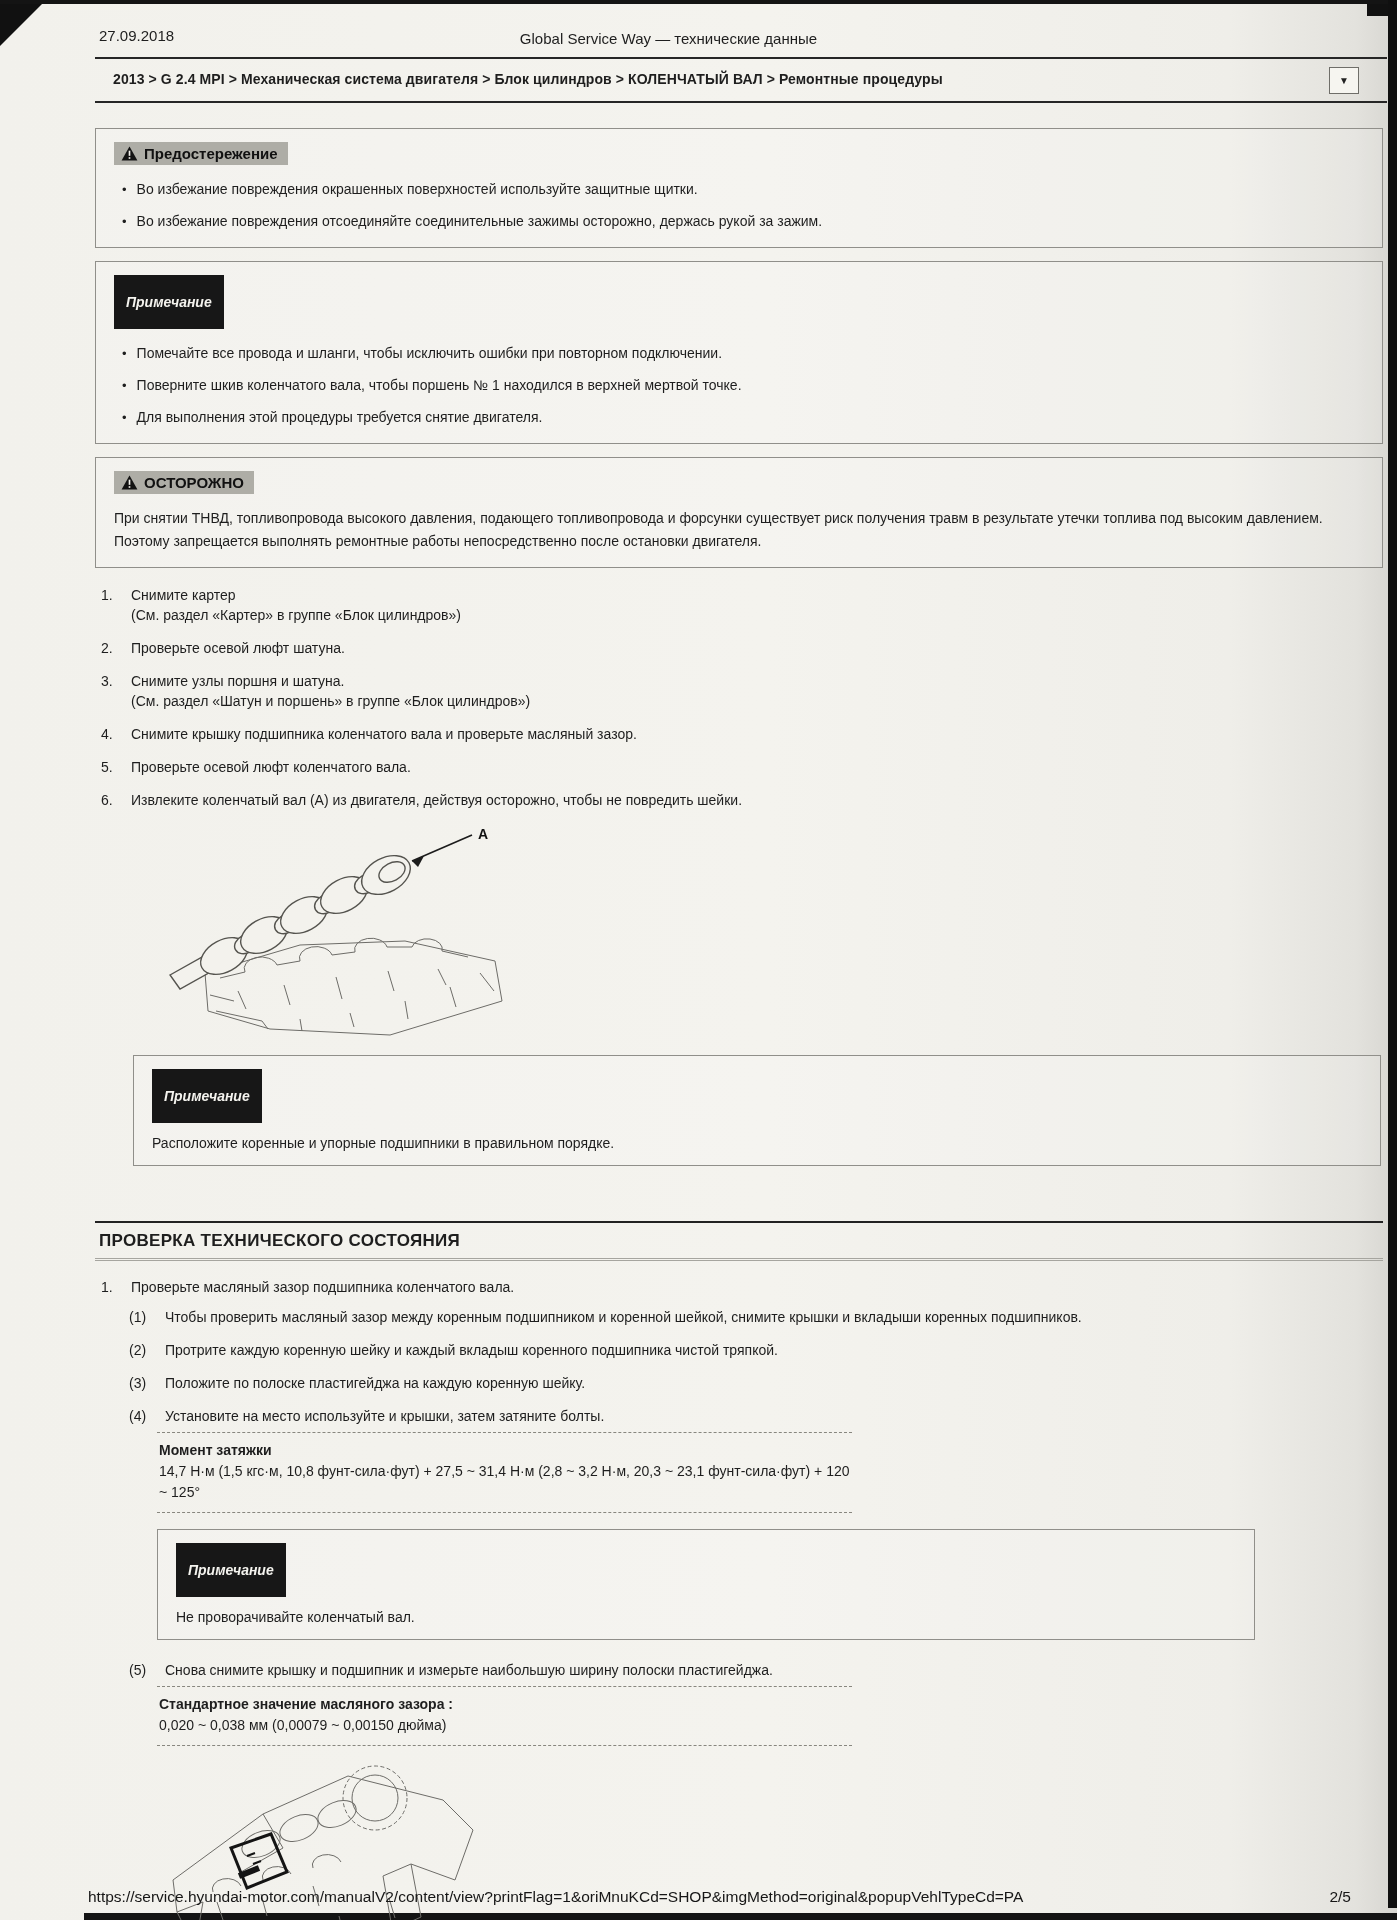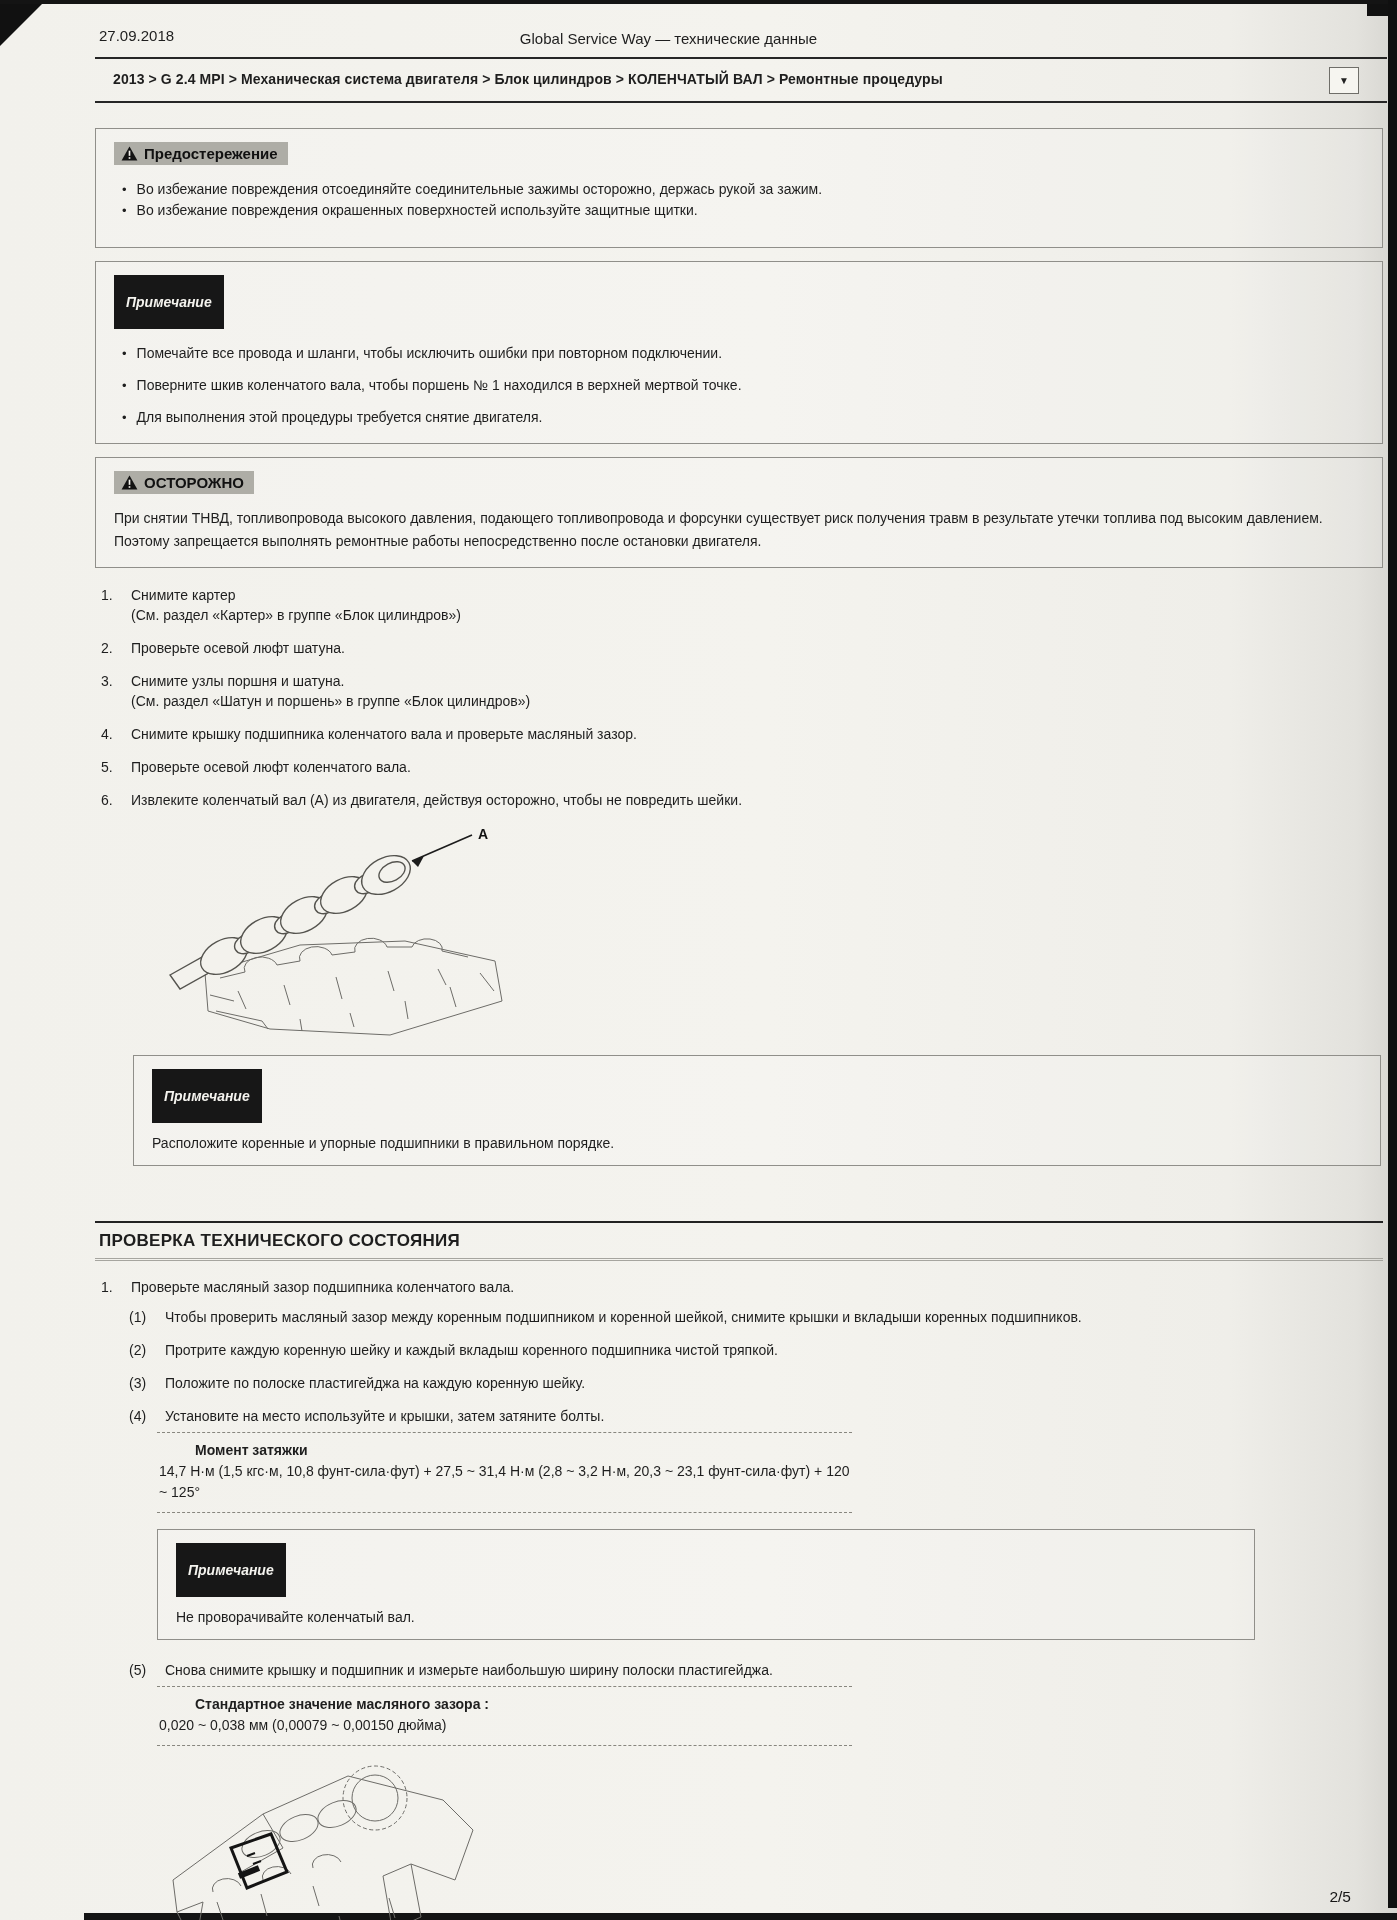--- a/index.html
+++ b/index.html
@@ -63,21 +63,21 @@
 
   .spacer42{height:42px;}
 
   .substeps{margin:10px 0 0 34px;}
   .substep{display:flex;gap:10px;font-size:14px;line-height:20px;margin-bottom:13px;max-width:1215px;}
   .substep .n{min-width:26px;}
 
   .specblock{margin:2px 0 16px 62px;width:695px;
     border-top:1px dashed #88877f;border-bottom:1px dashed #88877f;
     padding:7px 2px 9px 2px;font-size:14px;line-height:21px;}
-  .specblock .st{font-weight:bold;margin-left:36px;}
+  .specblock .st{font-weight:bold;}
 
   .note-inner{margin-left:62px;margin-right:128px;}
 
   
   .foot-url{position:absolute;left:88px;bottom:14px;font-size:15.5px;color:#161616;}
   .foot-page{position:absolute;right:46px;bottom:14px;font-size:15.5px;color:#161616;}
 
   svg text{font-family:"Liberation Sans",sans-serif;}
   .sketch{stroke:#6d6c68;fill:none;stroke-width:1;}
   .sketch2{stroke:#55544f;fill:#f3f2ed;stroke-width:1.4;}
@@ -109,25 +109,25 @@
     <div class="box">
       <span class="lab gray">
         <svg class="warn-svg" width="17" height="15" viewBox="0 0 20 18">
           <path d="M10 0.5 L19.5 17.5 H0.5 Z" fill="#131313"></path>
           <rect x="9" y="5.6" width="2" height="6.2" fill="#f2f1ec"></rect>
           <rect x="9" y="13.4" width="2" height="2" fill="#f2f1ec"></rect>
         </svg>
         <span>Предостережение</span>
       </span>
       <div class="bullets">
+        <div class="bullet">
+            <span>Во избежание повреждения окрашенных поверхностей используйте защитные щитки.</span>
+          </div>
         <div class="bullet" style="margin-bottom:2px;">
             <span>Во избежание повреждения отсоединяйте соединительные зажимы осторожно, держась рукой за зажим.</span>
-          </div>
-        <div class="bullet">
-            <span>Во избежание повреждения окрашенных поверхностей используйте защитные щитки.</span>
           </div>
       </div>
     </div>
 
     <div class="box">
       <span class="lab black">
         <span>Примечание</span>
       </span>
       <div class="bullets">
         <div class="bullet">
@@ -294,15 +294,16 @@
         <g>
           <path d="M88 96 L128 82 L144 120 L104 136 Z" fill="none" stroke="#141414" stroke-width="3"></path>
           <path d="M96 124 L116 116" stroke="#141414" stroke-width="6"></path>
           <path d="M104 104 L112 101 M110 112 L118 109" stroke="#141414" stroke-width="2"></path>
         </g>
       </svg>
     </div>
 
   </div>
 
+  <div class="foot-url">https://service.hyundai-motor.com/manualV2/content/view?printFlag=1&amp;oriMnuKCd=SHOP&amp;imgMethod=original&amp;popupVehlTypeCd=PA</div>
   <div class="foot-page">2/5</div>
 
 </div>
 
 </body></html>

